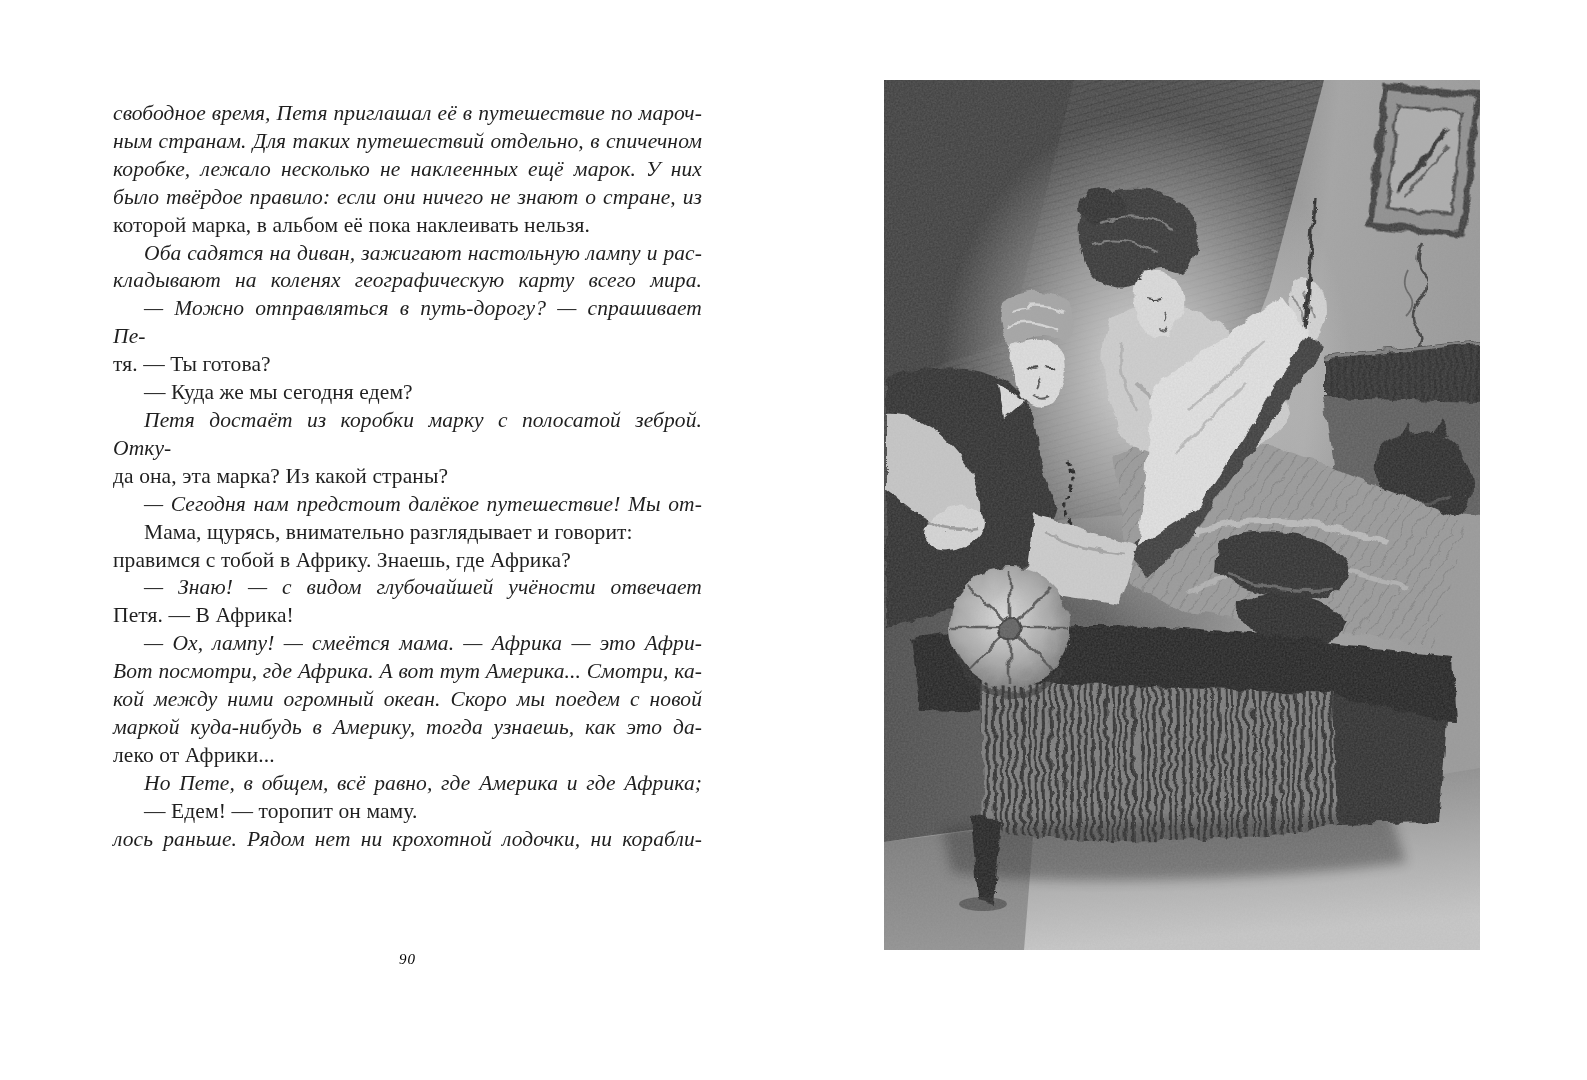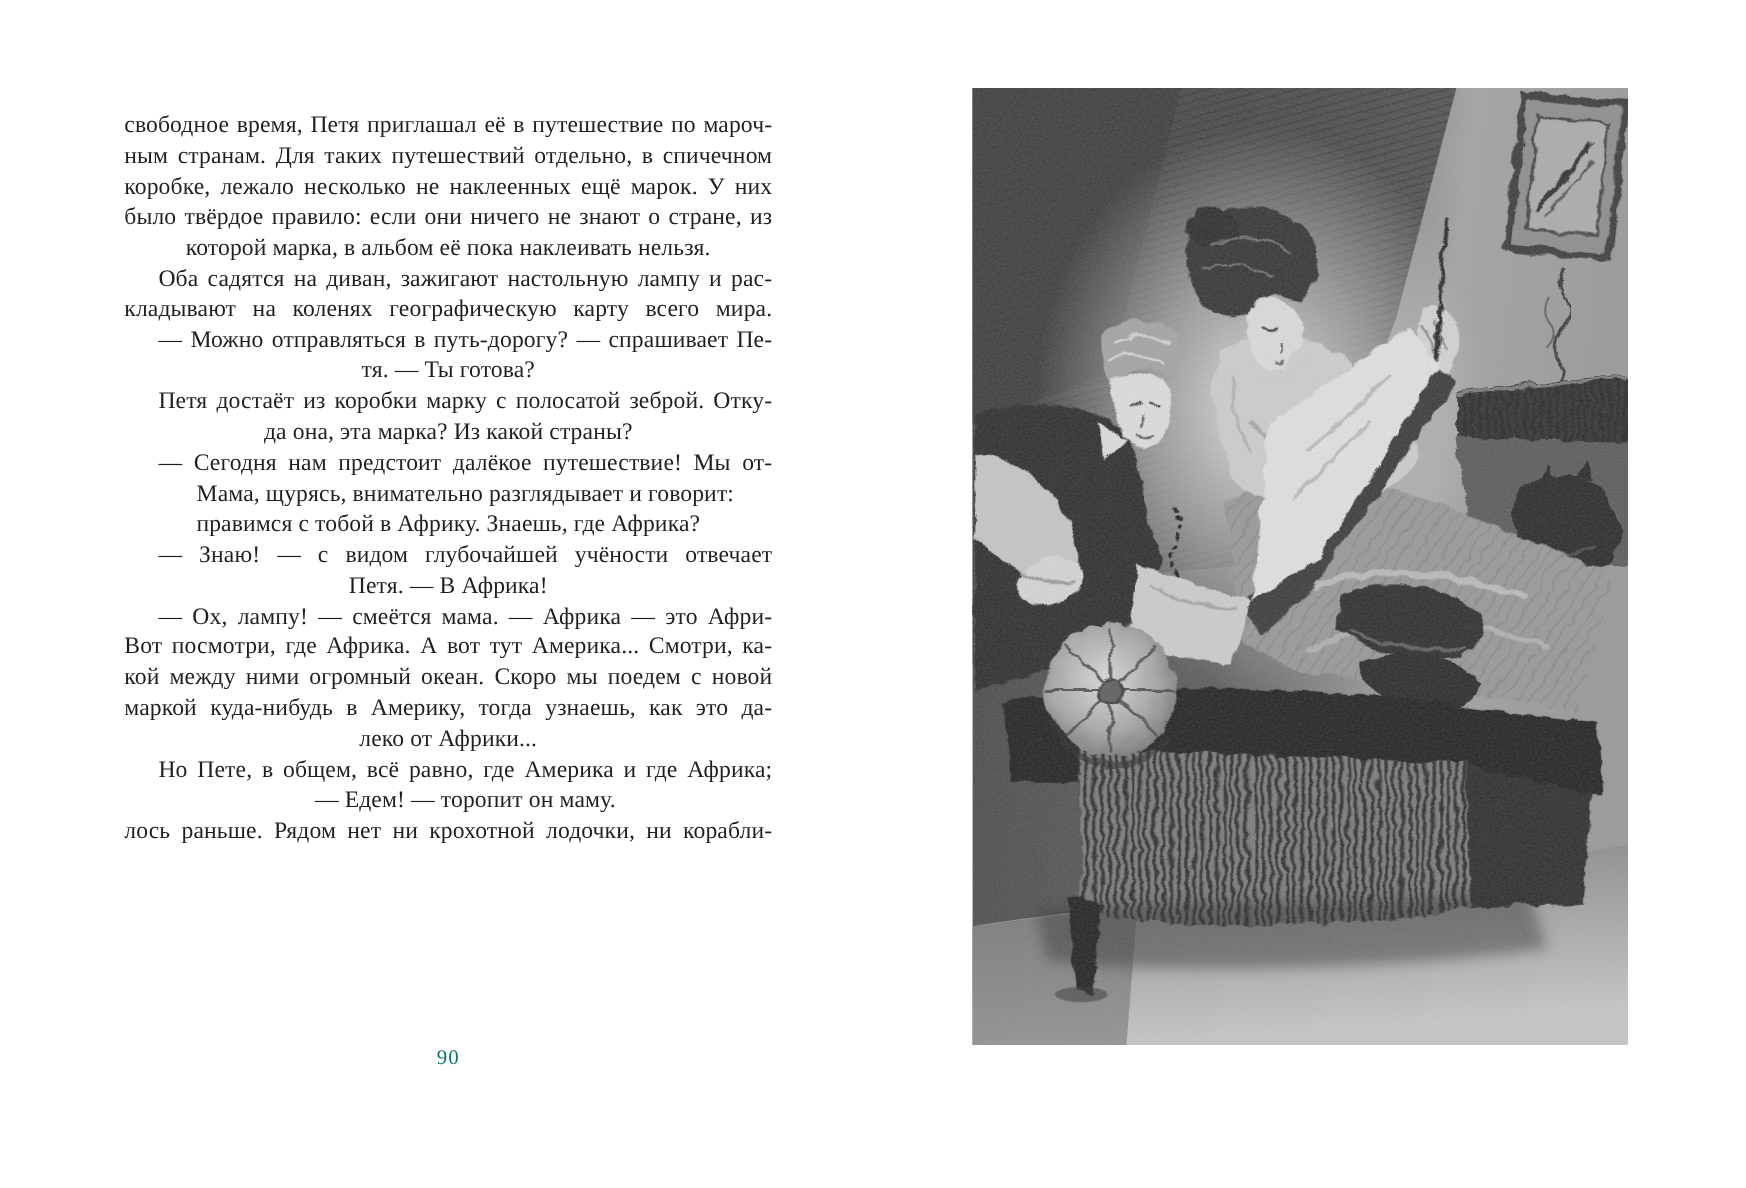--- a/index.html
+++ b/index.html
@@ -14,31 +14,32 @@
   
   .text-col{
     position:absolute;
     left:113px;top:100px;width:589px;
     color:#1f1f1f;
   }
   .ln{
     font-size:21.5px;
     line-height:27.9px;
     white-space:normal;
-    text-align:center;
+    text-align:left;
     letter-spacing:0.1px;
   }
-  .ln.jst{text-align:justify;text-align-last:justify;}
+  .ln.jst{text-align:justify;text-align-last:justify;font-style:italic;}
   .ln.ind{text-indent:31px;}
   .pageno{
     position:absolute;
     left:113px;top:951px;width:589px;
     text-align:center;
-    font-size:19px;color:#0f766e;
+    font-size:15px;color:#000000;
     letter-spacing:1px;
+    font-style:italic;
   }
   
   .illus{
     position:absolute;
     left:884px;top:80px;width:596px;height:870px;
   }
   .illus svg{display:block;width:596px;height:870px;}
 </style>
 </head>
 <body>
@@ -48,20 +49,21 @@
   <div class="text-col">
     <div class="ln jst">свободное время, Петя приглашал её в путешествие по мароч-</div>
     <div class="ln jst">ным странам. Для таких путешествий отдельно, в спичечном</div>
     <div class="ln jst">коробке, лежало несколько не наклеенных ещё марок. У них</div>
     <div class="ln jst">было твёрдое правило: если они ничего не знают о стране, из</div>
     <div class="ln">которой марка, в альбом её пока наклеивать нельзя.</div>
     <div class="ln ind jst">Оба садятся на диван, зажигают настольную лампу и рас-</div>
     <div class="ln jst">кладывают на коленях географическую карту всего мира.</div>
     <div class="ln ind jst">— Можно отправляться в путь-дорогу? — спрашивает Пе-</div>
     <div class="ln">тя. — Ты готова?</div>
+    <div class="ln ind">— Куда же мы сегодня едем?</div>
     <div class="ln ind jst">Петя достаёт из коробки марку с полосатой зеброй. Отку-</div>
     <div class="ln">да она, эта марка? Из какой страны?</div>
     <div class="ln ind jst">— Сегодня нам предстоит далёкое путешествие! Мы от-</div>
     <div class="ln ind">Мама, щурясь, внимательно разглядывает и говорит:</div>
     <div class="ln">правимся с тобой в Африку. Знаешь, где Африка?</div>
     <div class="ln ind jst">— Знаю! — с видом глубочайшей учёности отвечает</div>
     <div class="ln">Петя. — В Африка!</div>
     <div class="ln ind jst">— Ох, лампу! — смеётся мама. — Африка — это Афри-</div>
     <div class="ln jst">Вот посмотри, где Африка. А вот тут Америка... Смотри, ка-</div>
     <div class="ln jst">кой между ними огромный океан. Скоро мы поедем с новой</div>

